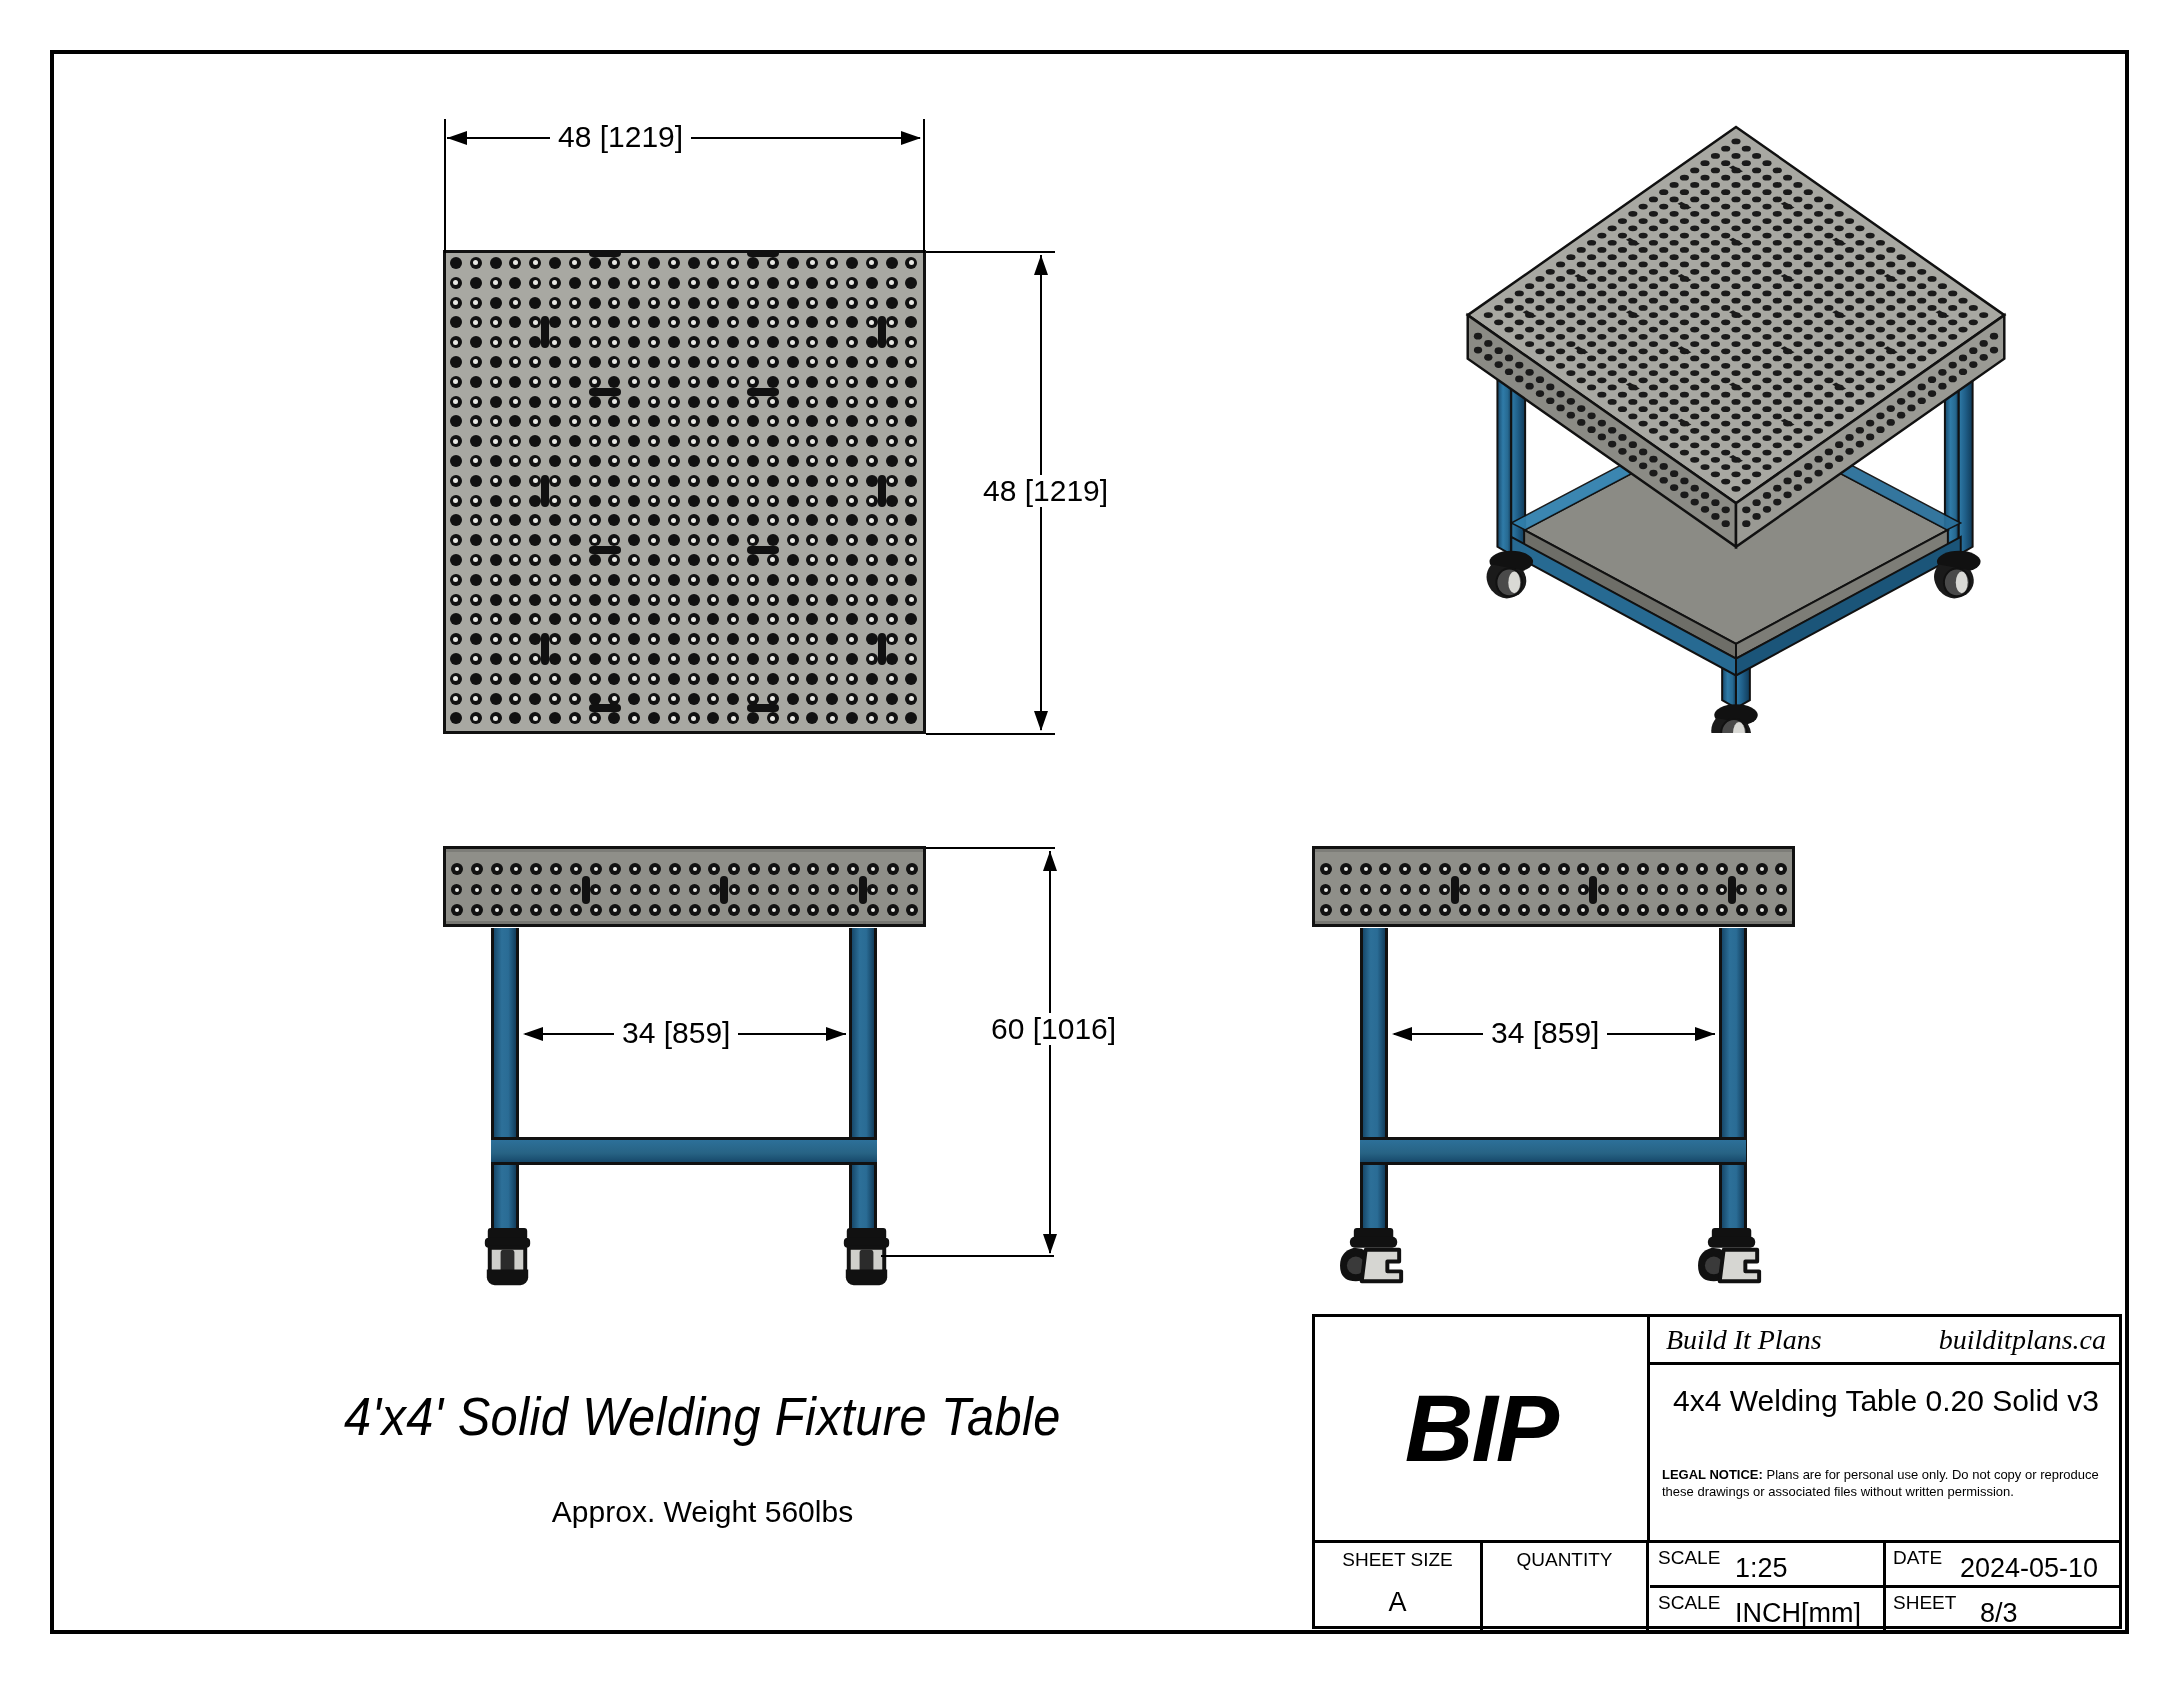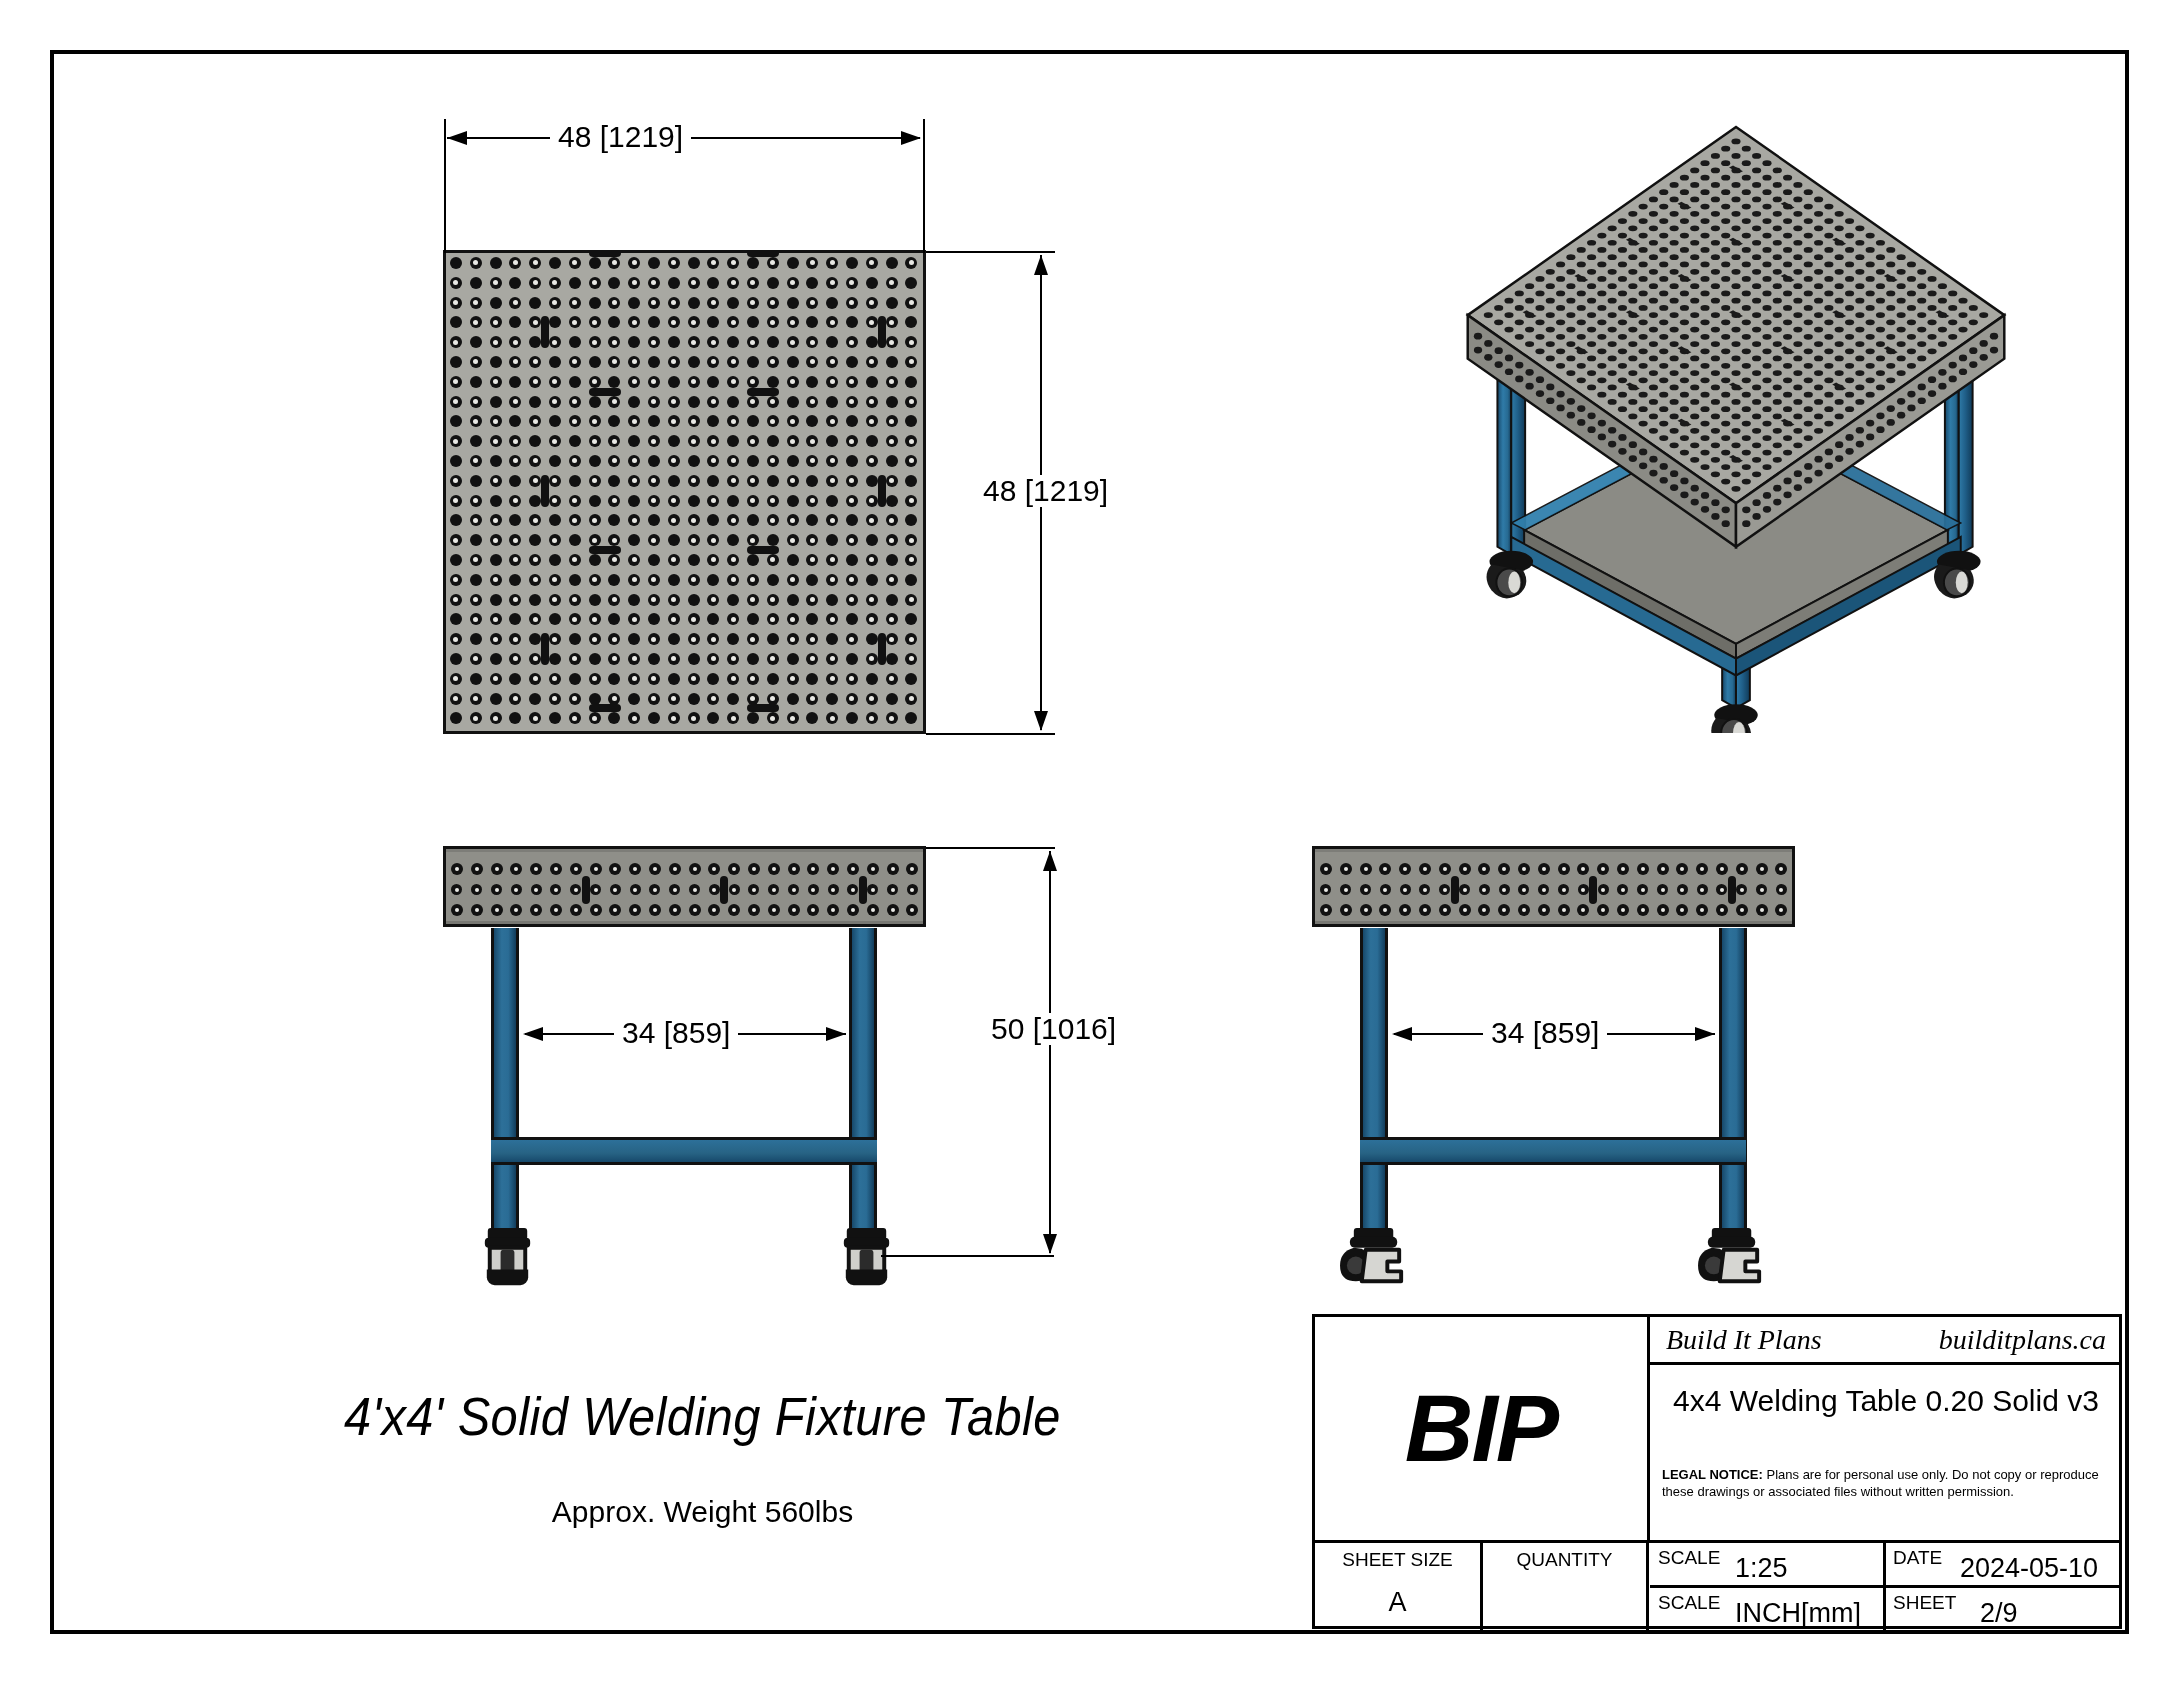--- a/index.html
+++ b/index.html
@@ -1219,21 +1219,21 @@
     <div class="arrow arrow-r" style="left:826px;top:1027px;"></div>
     <div class="dim-text" style="left:614px;top:1017px;">34 [859]</div>
   </div>
 
   <div>
     <div class="ext-h" style="left:926px;top:847px;width:129px;"></div>
     <div class="ext-h" style="left:881px;top:1255px;width:173px;"></div>
     <div class="dimline dim-v" style="left:1049px;top:851px;height:402px;"></div>
     <div class="arrow arrow-u" style="left:1043px;top:851px;"></div>
     <div class="arrow arrow-d" style="left:1043px;top:1234px;"></div>
-    <div class="dim-text" style="left:983px;top:1013px;">50 [1016]</div>
+    <div class="dim-text" style="left:983px;top:1013px;">60 [1016]</div>
   </div>
 
   <div class="elev" id="rightElev">
     <div class="elev-slab" id="rightSlab" style="left:1312px;top:846px;width:483px;height:81px;">
         <span class="hole" style="left:5px;top:14px;width:12px;height:12px;"></span>
         <span class="hole-in" style="left:9px;top:18px;width:4px;height:4px;"></span>
         <span class="hole" style="left:25px;top:14px;width:12px;height:12px;"></span>
         <span class="hole-in" style="left:29px;top:18px;width:4px;height:4px;"></span>
         <span class="hole" style="left:45px;top:14px;width:12px;height:12px;"></span>
         <span class="hole-in" style="left:49px;top:18px;width:4px;height:4px;"></span>
@@ -2291,19 +2291,19 @@
       <div class="tb-cell" id="tb-date">
         <span class="tb-lbl">DATE</span>
         <span class="tb-val" style="left:75px;top:10px;">2024-05-10</span>
       </div>
       <div class="tb-cell" id="tb-units">
         <span class="tb-lbl">SCALE</span>
         <span class="tb-val" style="left:85px;top:10px;">INCH[mm]</span>
       </div>
       <div class="tb-cell" id="tb-sheet">
         <span class="tb-lbl">SHEET</span>
-        <span class="tb-val" style="left:95px;top:10px;">2/9</span>
+        <span class="tb-val" style="left:95px;top:10px;">8/3</span>
       </div>
     </div>
   </div>
 
 </div>
 
 
 </body></html>

